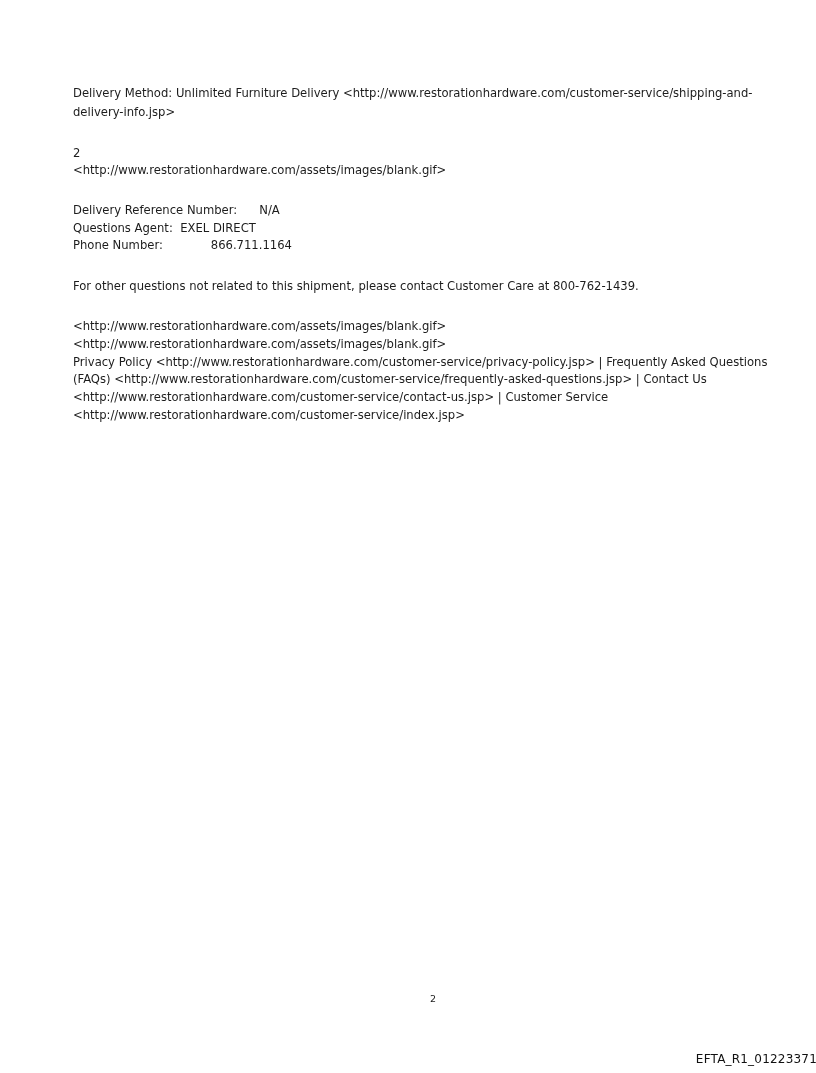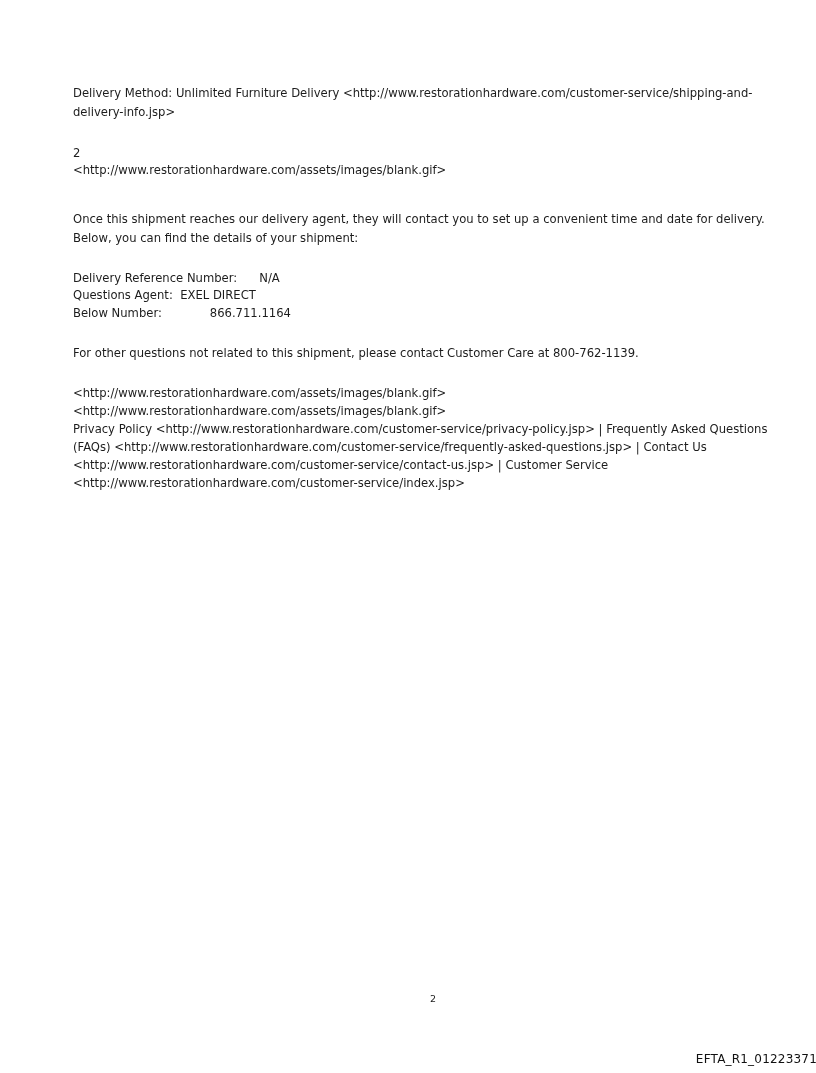--- a/index.html
+++ b/index.html
@@ -78,30 +78,29 @@
 
   <div class="content">
 
     <p class="block">Delivery Method: Unlimited Furniture Delivery &lt;http://www.restorationhardware.com/customer-service/shipping-and-delivery-info.jsp&gt;</p>
 
     <p class="block gap-md">2</p>
 
     <p class="block tight"> &lt;http://www.restorationhardware.com/assets/images/blank.gif&gt;</p>
 
 
-    <p class="block gap-lg">Once this shipment reaches our delivery agent, they will contact you to set up a convenient time and date for delivery. Below, you can find the details of your shipment:</p>
 
     <div class="details gap-md">
       <span class="row">Delivery Reference Number:      N/A</span>
       <span class="row">Questions Agent:  EXEL DIRECT</span>
-      <span class="row">Below Number:             866.711.1164</span>
+      <span class="row">Phone Number:             866.711.1164</span>
     </div>
 
 
-    <p class="block gap-md">For other questions not related to this shipment, please contact Customer Care at 800-762-1139.</p>
+    <p class="block gap-md">For other questions not related to this shipment, please contact Customer Care at 800-762-1439.</p>
 
     <div class="links-block gap-md">
       <div> &lt;http://www.restorationhardware.com/assets/images/blank.gif&gt;</div>
       <div> &lt;http://www.restorationhardware.com/assets/images/blank.gif&gt;</div>
       <div>Privacy Policy &lt;http://www.restorationhardware.com/customer-service/privacy-policy.jsp&gt;  | Frequently Asked Questions (FAQs) &lt;http://www.restorationhardware.com/customer-service/frequently-asked-questions.jsp&gt;  | Contact Us &lt;http://www.restorationhardware.com/customer-service/contact-us.jsp&gt;  | Customer Service &lt;http://www.restorationhardware.com/customer-service/index.jsp&gt;</div>
     </div>
 
   </div>
 
   <div class="page-number">2</div>

